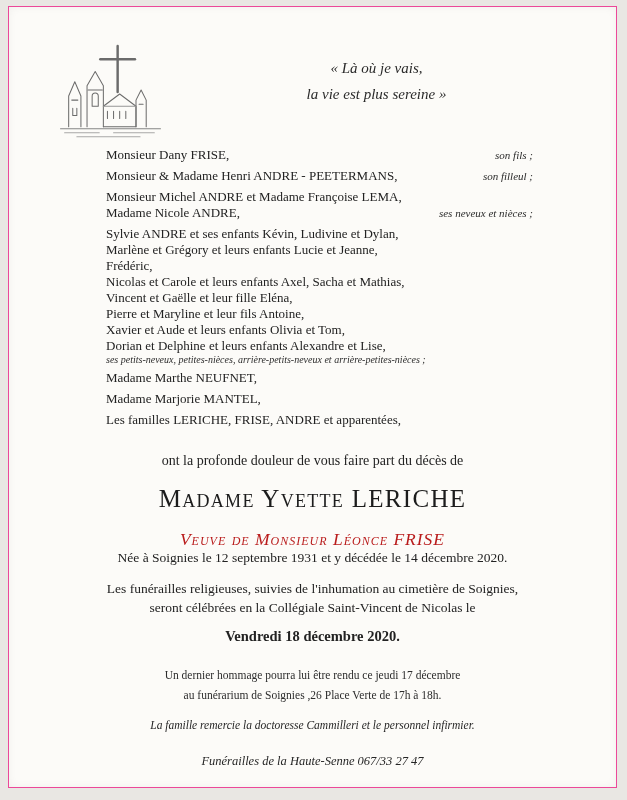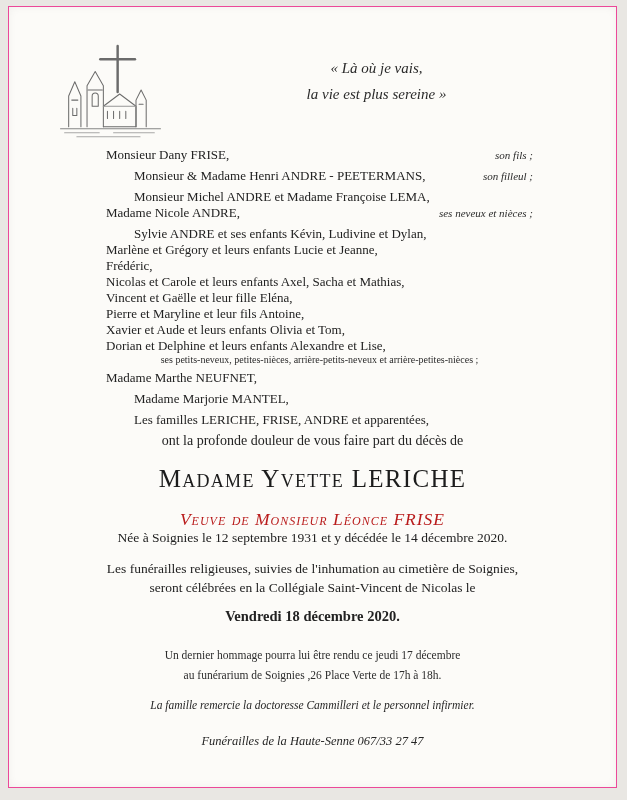--- a/index.html
+++ b/index.html
@@ -20,26 +20,26 @@
   .church { position:absolute; left:44px; top:36px; width:115px; height:102px; opacity:.9; }
   .church svg { width:100%; height:100%; }
   .quote {
     position:absolute; left:235px; top:48px; width:265px;
     text-align:center; font-style:italic; font-size:15px; line-height:1.75; color:#2a2a2a;
   }
   .family { position:absolute; left:97px; top:140px; right:83px; font-size:13px; }
   .frow { display:flex; justify-content:space-between; align-items:center; line-height:16px; }
   .fname { white-space:nowrap; }
   .frel { font-style:italic; font-size:11px; color:#2b2b2b; white-space:nowrap; }
-  .mt5 { margin-top:5px;margin-left:28px; }
+  .mt5 { margin-top:5px; }
   .mt4 { margin-top:4px; }
   .collective {
-    text-align:center; font-size:10px; line-height:12px; color:#2b2b2b;
+    text-align:left; font-style:italic; font-size:10px; line-height:12px; color:#2b2b2b;
   }
-  .center { position:absolute; left:0; right:0; text-align:center; }
+  .center { position:absolute; left:0; right:0; text-align:center;margin-top:20px; }
   .announce { top:426px; font-size:14px; }
   .deceased-name {
     top:458px; font-size:25px; font-variant:small-caps; letter-spacing:1.3px; color:#1c1c1c;
   }
   .deceased-subtitle {
     top:502px; font-size:17.5px; font-variant:small-caps; letter-spacing:1px; color:#b91c1c;font-style:italic;
   }
   .life-dates { top:523px; font-size:13.5px; }
   .ceremony { top:553px; font-size:13.5px; line-height:18.5px; }
   .ceremony-date { top:601px; font-size:14.5px; font-weight:bold; }

